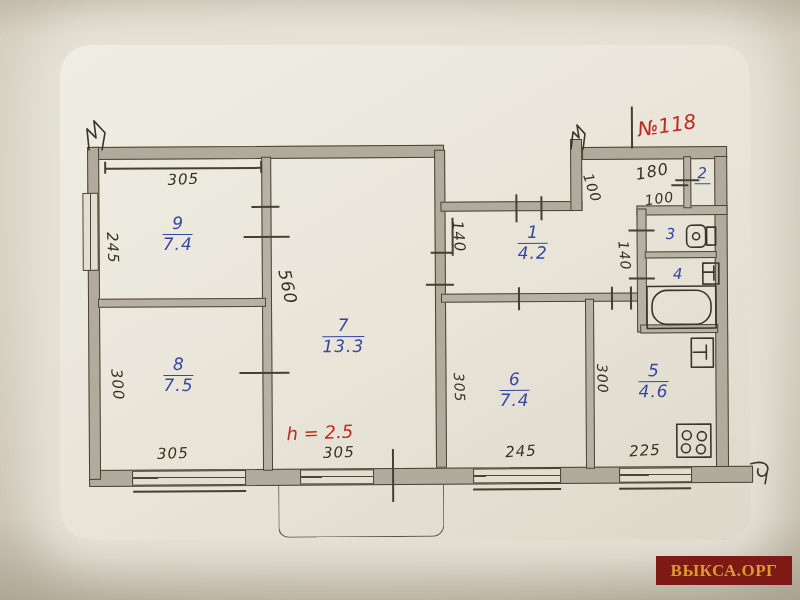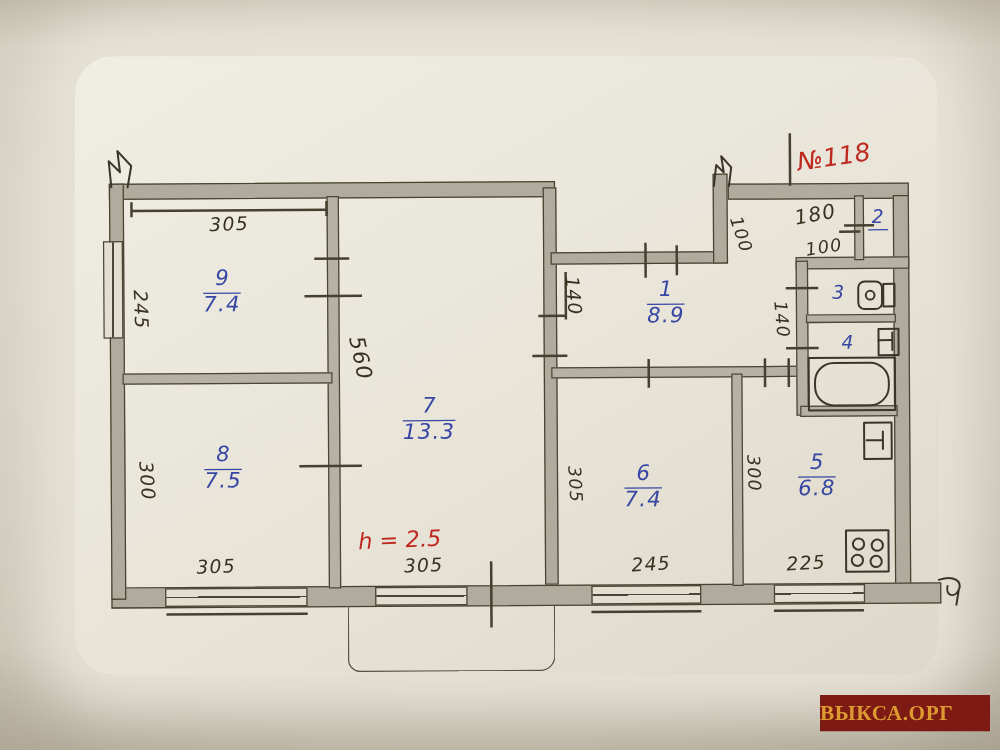--- a/index.html
+++ b/index.html
@@ -26,21 +26,21 @@
   .room-label{position:absolute;transform:translate(-50%,-50%);color:#3747a3;
     font-style:italic;text-align:center;line-height:1.05;}
   .room-label .num{font-size:17px;border-bottom:1.7px solid #3747a3;padding:0 9px 1px;}
   .room-label .area{font-size:17px;padding-top:1px;letter-spacing:1px;}
   .room-label.small .num{font-size:15px;padding:0 3px 1px;}
   .room-label.small.nound .num{border-bottom:none;}
   .red{position:absolute;color:#bf2a20;font-style:italic;white-space:nowrap;
     transform:translate(-50%,-50%) rotate(var(--r,0deg));}
   .wm{position:absolute;left:656px;top:556px;width:136px;height:29px;background:#7c1a13;
     color:#dd9a31;font-family:"Liberation Serif",serif;font-weight:bold;font-size:17px;
-    display:flex;align-items:center;letter-spacing:.5px;}
+    display:flex;align-items:center;justify-content:center;letter-spacing:.5px;}
   svg.overlay{position:absolute;left:0;top:0;}
 </style>
 </head>
 <body>
 
 <div id="photo">
   <div class="sheet"></div>
 
   <div class="plan">
 
@@ -152,29 +152,29 @@
     <div class="room-label" style="left:178px;top:374px;">
       <div class="num">8</div>
       <div class="area">7.5</div>
     </div>
     <div class="room-label" style="left:343px;top:336px;">
       <div class="num">7</div>
       <div class="area">13.3</div>
     </div>
     <div class="room-label" style="left:533px;top:244px;">
       <div class="num">1</div>
-      <div class="area">8.9</div>
+      <div class="area">4.2</div>
     </div>
     <div class="room-label" style="left:514px;top:391px;">
       <div class="num">6</div>
       <div class="area">7.4</div>
     </div>
     <div class="room-label" style="left:653px;top:383px;">
       <div class="num">5</div>
-      <div class="area">6.8</div>
+      <div class="area">4.6</div>
     </div>
     <div class="room-label small" style="left:703px;top:177px;">
       <div class="num">2</div>
     </div>
     <div class="room-label small nound" style="left:671px;top:237px;">
       <div class="num">3</div>
     </div>
     <div class="room-label small nound" style="left:678px;top:277px;">
       <div class="num">4</div>
     </div>

